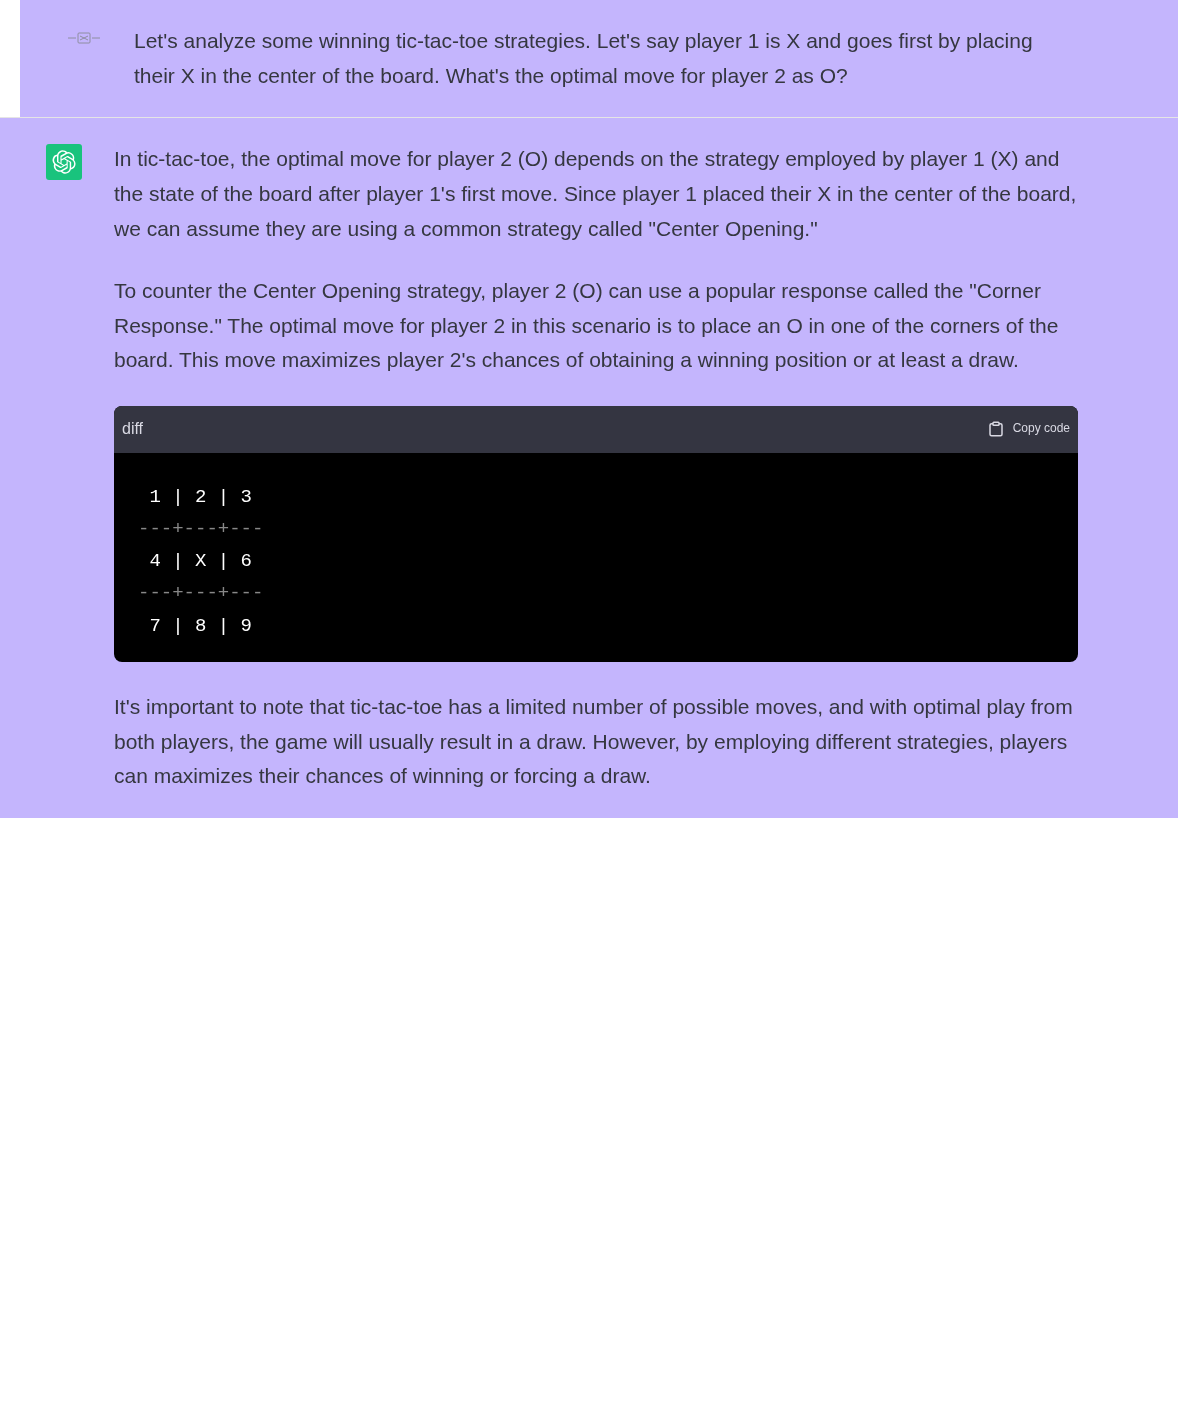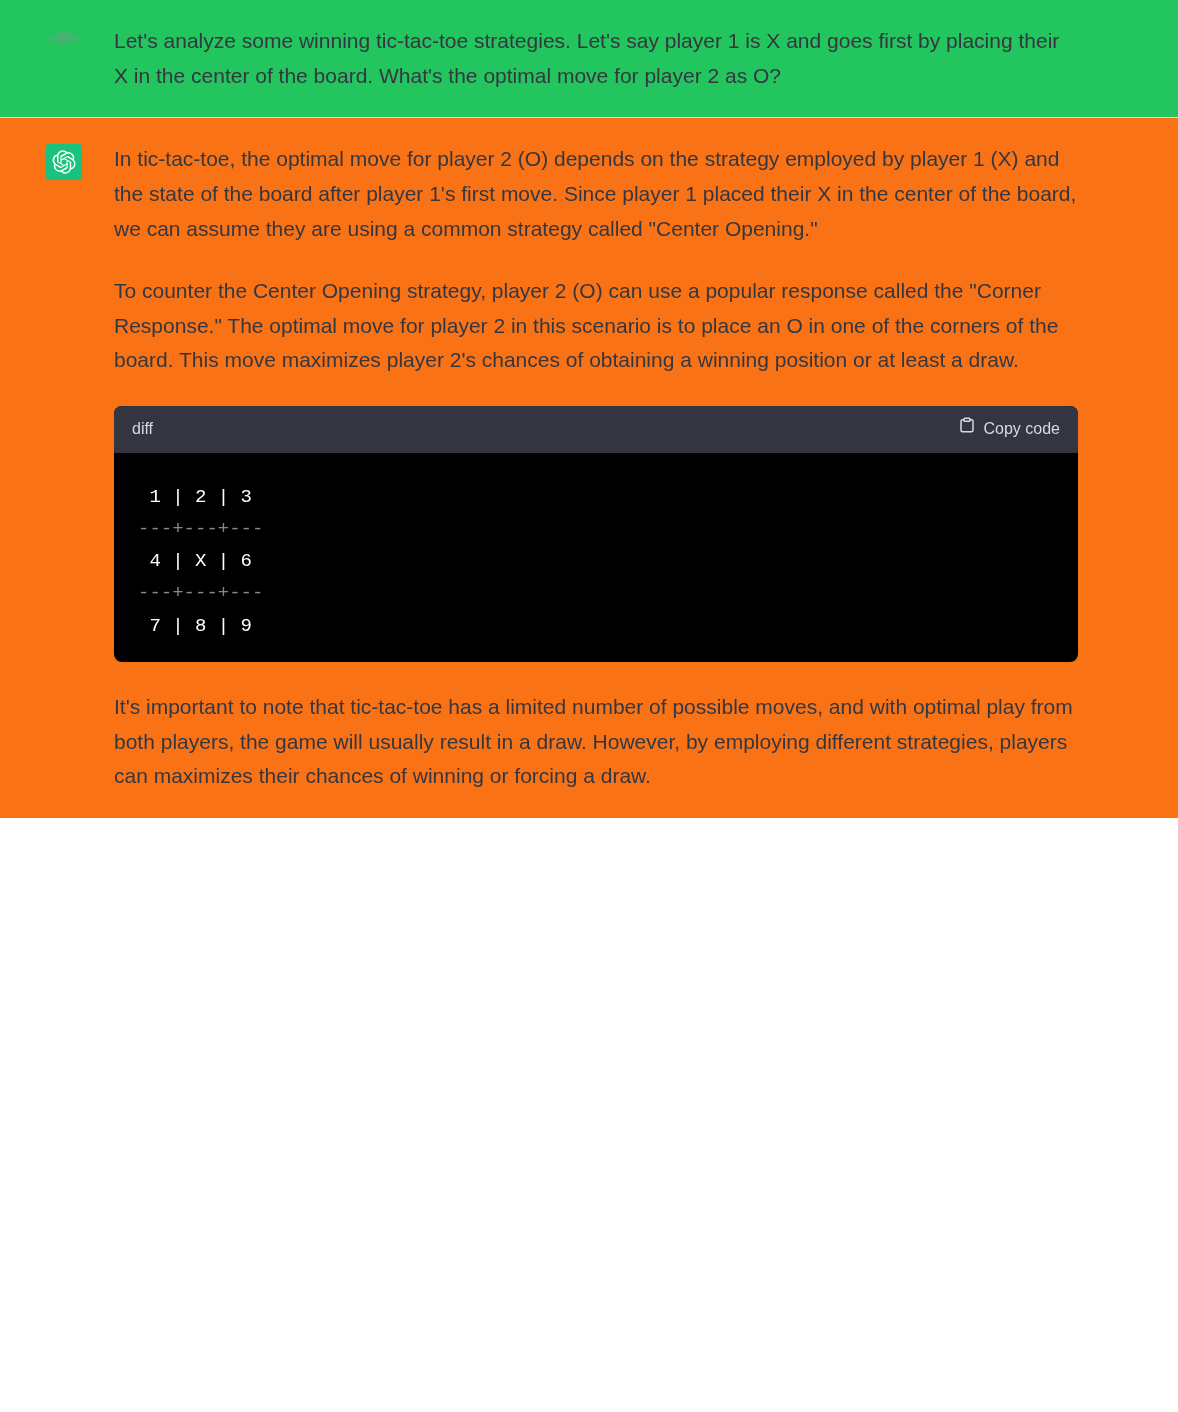--- a/index.html
+++ b/index.html
@@ -12,24 +12,25 @@
       background: #ffffff;
       color: #353740;
       width: 1178px;
     }
     .message-row {
       display: flex;
       padding: 24px 0;
       gap: 24px;
     }
     .user-row {
-      background: #22c55e;
+      background: #c4b5fd;
+      margin-left: 20px;
     }
     .assistant-row {
-      background: #f97316;
+      background: #c4b5fd;
       border-top: 1px solid #e5e5e5;
     }
     .avatar-col {
       flex: 0 0 90px;
       display: flex;
       justify-content: flex-end;
       padding-right: 8px;
       padding-top: 2px;
     }
     .user-avatar {
@@ -73,33 +74,33 @@
       background: #000000;
       border-radius: 8px;
       overflow: hidden;
       margin-bottom: 28px;
     }
     .code-header {
       background: #343541;
       display: flex;
       justify-content: space-between;
       align-items: center;
-      padding: 10px 18px;
+      padding: 10px 8px;
       color: #d9d9e3;
       font-size: 16px;
     }
     .code-lang {
       font-size: 16px;
     }
     .copy-btn {
       display: flex;
-      align-items: flex-start;
+      align-items: center;
       gap: 8px;
       cursor: pointer;
-      font-size: 16px;
+      font-size: 12px;
     }
     .copy-btn svg {
       width: 18px;
       height: 18px;
       stroke: #d9d9e3;
       fill: none;
       stroke-width: 2;
     }
     .code-body {
       padding: 20px 24px;

